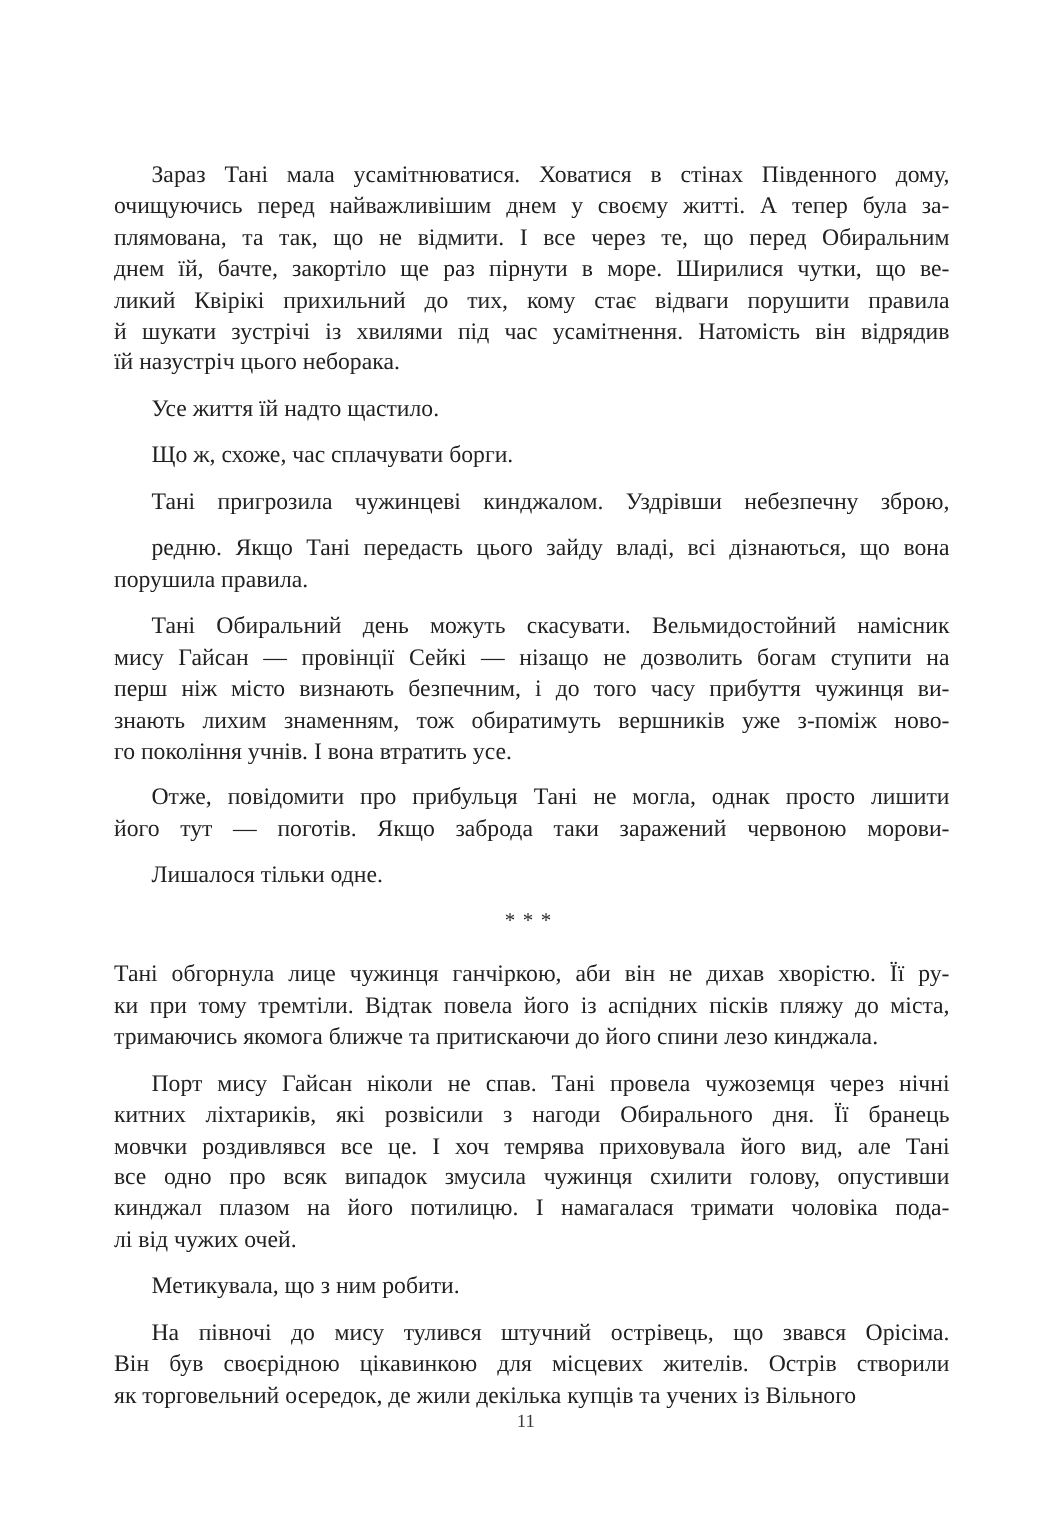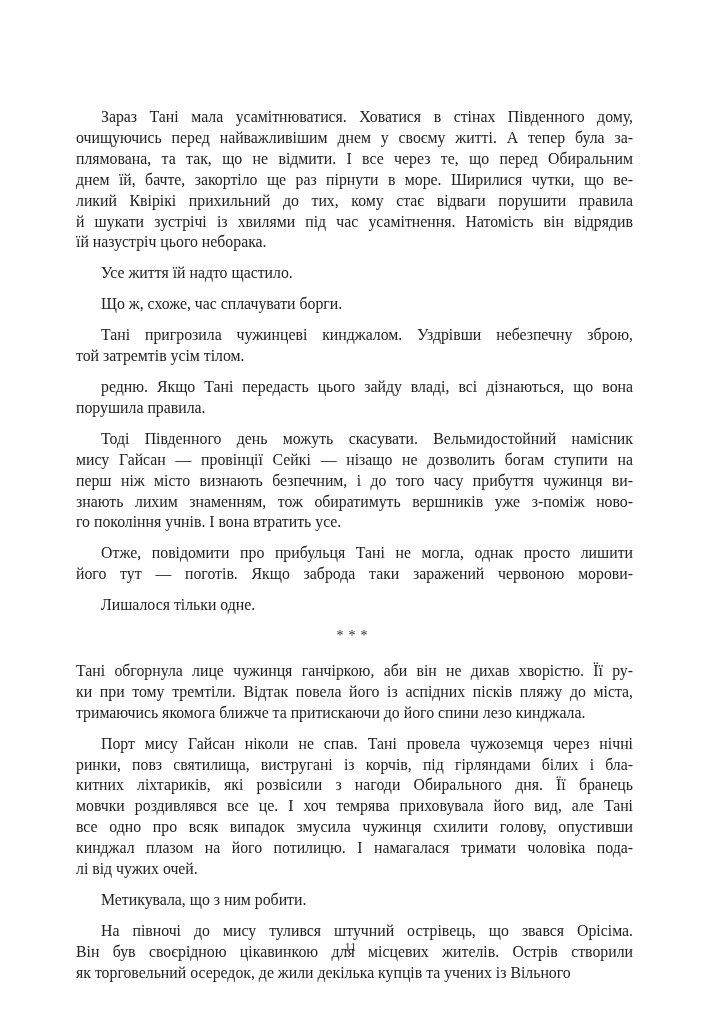--- a/index.html
+++ b/index.html
@@ -64,49 +64,47 @@
       <div class="line last">їй назустріч цього неборака.</div>
     </div>
     <div class="paragraph indent">
       <div class="line last">Усе життя їй надто щастило.</div>
     </div>
     <div class="paragraph indent">
       <div class="line last">Що ж, схоже, час сплачувати борги.</div>
     </div>
     <div class="paragraph indent">
       <div class="line">Тані пригрозила чужинцеві кинджалом. Уздрівши небезпечну зброю,</div>
-      <div class="line last">той затремтів усім тілом.</div>
     </div>
     <div class="paragraph indent">
       <div class="line">редню. Якщо Тані передасть цього зайду владі, всі дізнаються, що вона</div>
       <div class="line last">порушила правила.</div>
     </div>
     <div class="paragraph indent">
-      <div class="line">Тоді Південного день можуть скасувати. Вельмидостойний намісник</div>
+      <div class="line">Тані Обиральний день можуть скасувати. Вельмидостойний намісник</div>
       <div class="line">мису Гайсан — провінції Сейкі — нізащо не дозволить богам ступити на</div>
       <div class="line">перш ніж місто визнають безпечним, і до того часу прибуття чужинця ви-</div>
       <div class="line">знають лихим знаменням, тож обиратимуть вершників уже з-поміж ново-</div>
       <div class="line last">го покоління учнів. І вона втратить усе.</div>
     </div>
     <div class="paragraph indent">
       <div class="line">Отже, повідомити про прибульця Тані не могла, однак просто лишити</div>
       <div class="line">його тут — поготів. Якщо заброда таки заражений червоною морови-</div>
     </div>
     <div class="paragraph indent">
       <div class="line last">Лишалося тільки одне.</div>
     </div>
     <div class="separator">***</div>
     <div class="paragraph">
       <div class="line">Тані обгорнула лице чужинця ганчіркою, аби він не дихав хворістю. Її ру-</div>
       <div class="line">ки при тому тремтіли. Відтак повела його із аспідних пісків пляжу до міста,</div>
       <div class="line last">тримаючись якомога ближче та притискаючи до його спини лезо кинджала.</div>
     </div>
     <div class="paragraph indent">
       <div class="line">Порт мису Гайсан ніколи не спав. Тані провела чужоземця через нічні</div>
-      <div class="line">ринки, повз святилища, вистругані із корчів, під гірляндами білих і бла-</div>
       <div class="line">китних ліхтариків, які розвісили з нагоди Обирального дня. Її бранець</div>
       <div class="line">мовчки роздивлявся все це. І хоч темрява приховувала його вид, але Тані</div>
       <div class="line">все одно про всяк випадок змусила чужинця схилити голову, опустивши</div>
       <div class="line">кинджал плазом на його потилицю. І намагалася тримати чоловіка пода-</div>
       <div class="line last">лі від чужих очей.</div>
     </div>
     <div class="paragraph indent">
       <div class="line last">Метикувала, що з ним робити.</div>
     </div>
     <div class="paragraph indent">

